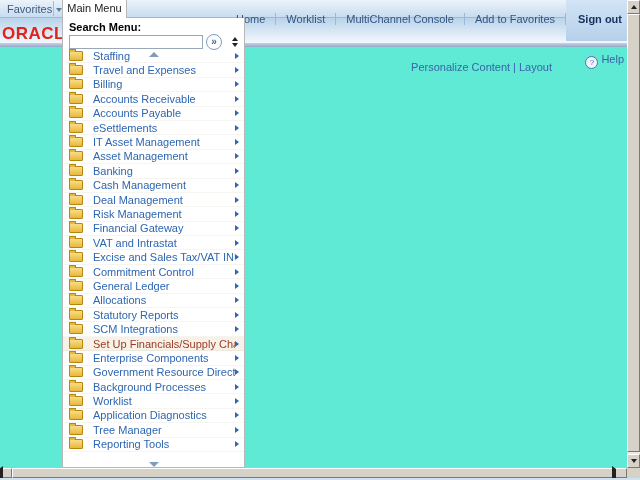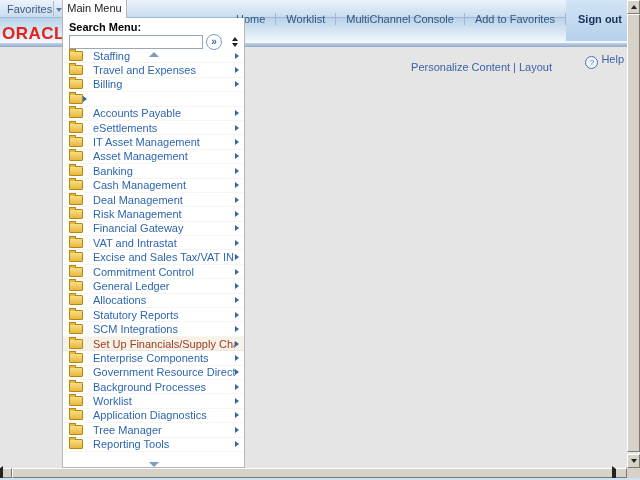--- a/index.html
+++ b/index.html
@@ -1,16 +1,16 @@
 <!DOCTYPE html>
 <html><head>
 <meta charset="utf-8">
 <style>
   html,body{margin:0;padding:0;}
-  .screen{position:relative;width:640px;height:480px;overflow:hidden;background:#e5e5e5;
+  .screen{position:relative;width:640px;height:480px;overflow:hidden;background:#5eead4;
           font-family:"Liberation Sans",sans-serif;font-size:11px;color:#333;}
 
   
   .top-bar{position:absolute;left:0;top:0;width:627px;height:17px;
            background:linear-gradient(#ecf3fb,#c8dcef);border-bottom:1px solid #9fb9d4;}
   .fav-tab{position:absolute;left:7px;top:2px;height:14px;line-height:14px;color:#3c5a7c;cursor:pointer;}
   .bar-divider{position:absolute;left:53px;top:1px;width:1px;height:15px;background:#a5bdd6;}
   .mm-tab{position:absolute;left:62px;top:0;width:65px;height:18px;background:#fff;
           border:1px solid #b7b7b7;border-bottom:none;border-top:none;
           text-align:center;line-height:17px;color:#222;cursor:pointer;box-sizing:border-box;}
@@ -145,20 +145,21 @@
     <span class="label">Travel and Expenses</span>
     <span class="sub-arrow"></span>
   </div>
         <div class="row">
     <span class="folder"></span>
     <span class="label">Billing</span>
     <span class="sub-arrow"></span>
   </div>
         <div class="row">
     <span class="folder"></span>
+    <span class="label">Accounts Receivable</span>
     <span class="sub-arrow"></span>
   </div>
         <div class="row">
     <span class="folder"></span>
     <span class="label">Accounts Payable</span>
     <span class="sub-arrow"></span>
   </div>
         <div class="row">
     <span class="folder"></span>
     <span class="label">eSettlements</span>

